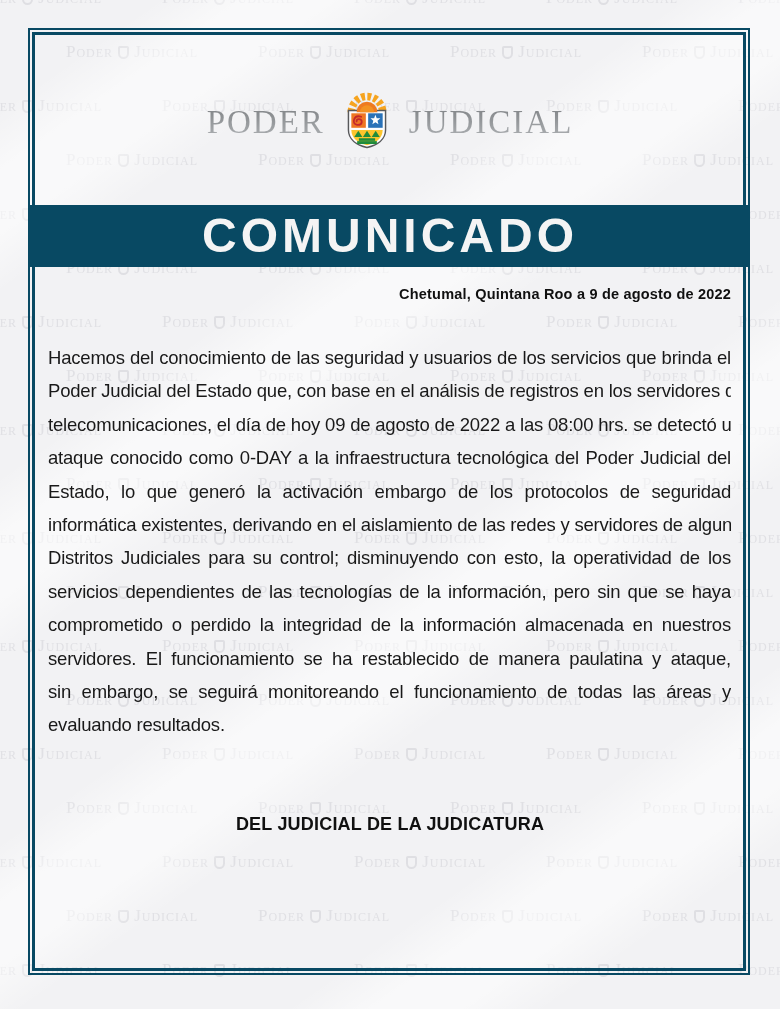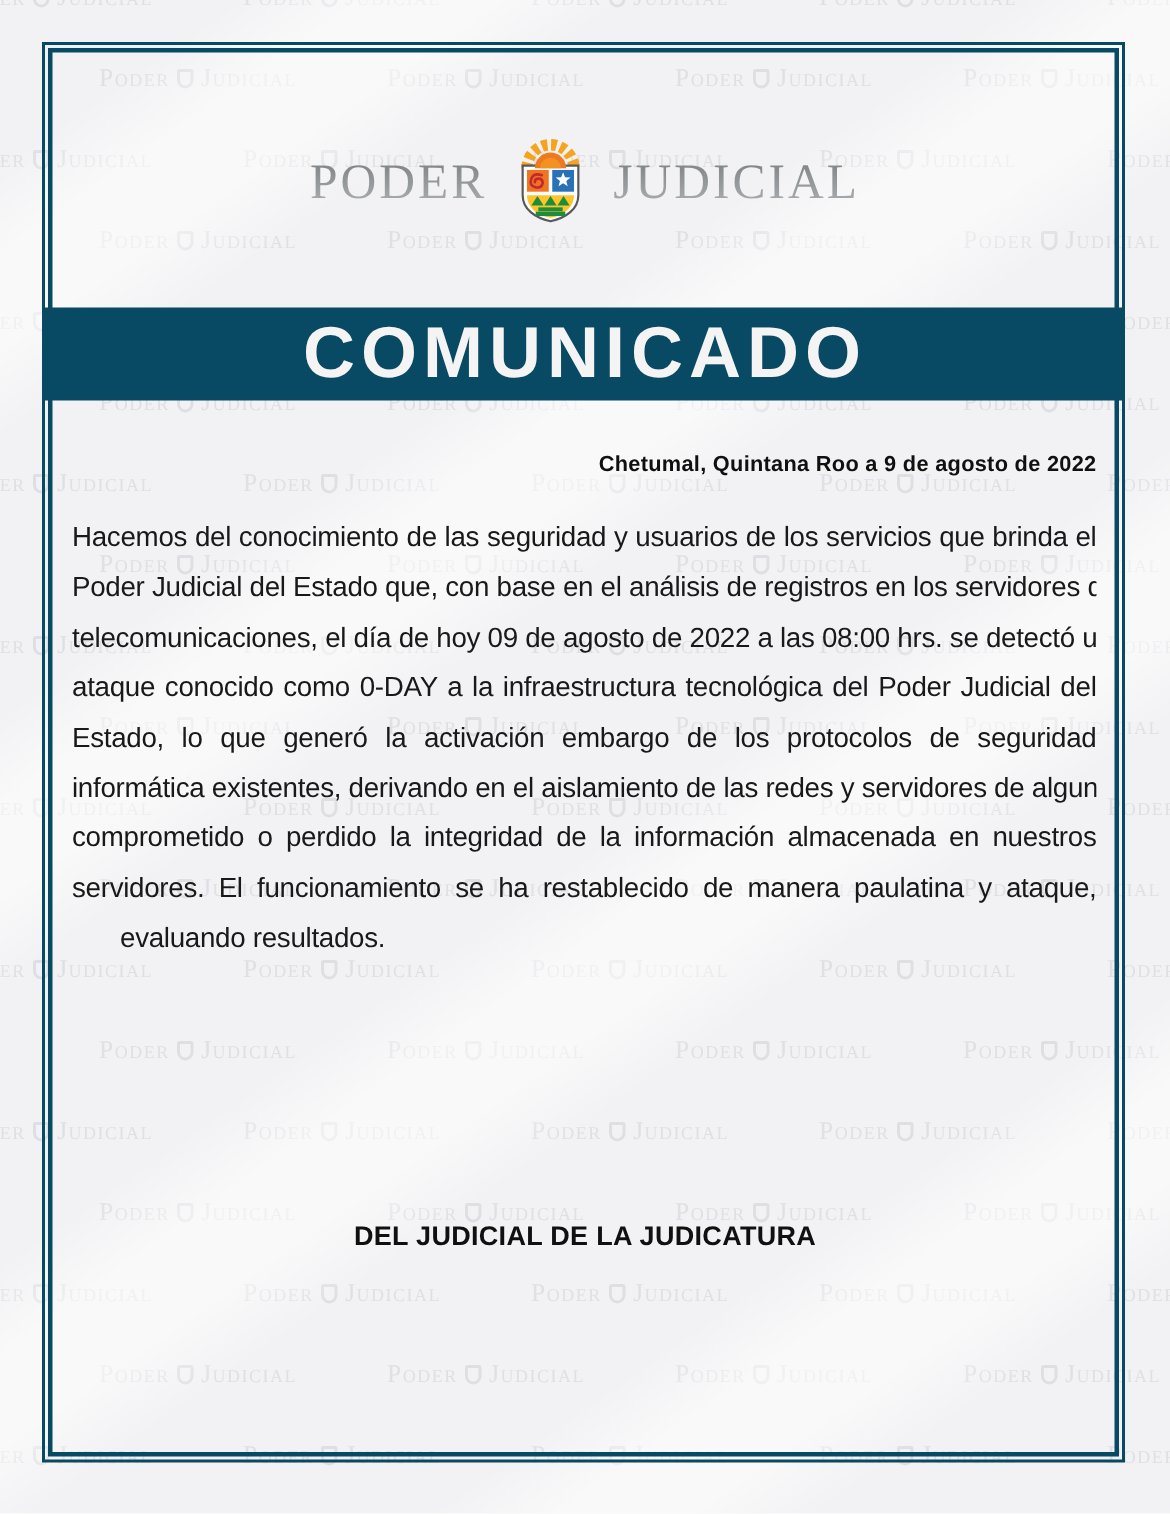--- a/index.html
+++ b/index.html
@@ -58,34 +58,34 @@
   .banner {
     position:absolute; top:205px; left:30px; width:720px; height:62px; z-index:3;
     background:var(--navy); display:flex; align-items:center; justify-content:center;
   }
   .banner-title {
     color:#f4f4f4; font-size:48px; font-weight:bold; letter-spacing:4px; line-height:1;
   }
 
   
   .dateline {
-    position:absolute; top:302px; right:49px; z-index:4;
+    position:absolute; top:286px; right:49px; z-index:4;
     font-size:14.5px; font-weight:bold; color:#101010; letter-spacing:0.2px;
   }
 
   
   .body-text {
     position:absolute; top:341px; left:48px; width:683px; z-index:4;
     color:#191919; font-size:18.5px; letter-spacing:-0.2px;
   }
   .body-line {
     height:33.4px; line-height:33.4px; white-space:nowrap; overflow:hidden;
     text-align:justify; text-align-last:justify;
   }
-  .body-line:last-child { text-align-last:left;margin-left:32px; }
+  .body-line:last-child { text-align-last:left; }
 
   
   .footer-signature {
     position:absolute; top:813px; left:0; width:100%; z-index:4;
     text-align:center; color:#101010;
   }
   .footer-line { font-size:18px; font-weight:bold; line-height:22.5px; letter-spacing:0.2px; }
 </style>
 </head>
 <body>
@@ -573,22 +573,25 @@
 
   <div class="dateline">Chetumal, Quintana Roo a 9 de agosto de 2022</div>
 
   <div class="body-text">
       <div class="body-line">Hacemos del conocimiento de las seguridad y usuarios de los servicios que brinda el</div>
       <div class="body-line">Poder Judicial del Estado que, con base en el análisis de registros en los servidores de</div>
       <div class="body-line">telecomunicaciones, el día de hoy 09 de agosto de 2022 a las 08:00 hrs. se detectó un</div>
       <div class="body-line">ataque conocido como 0-DAY a la infraestructura tecnológica del Poder Judicial del</div>
       <div class="body-line">Estado, lo que generó la activación embargo de los protocolos de seguridad</div>
       <div class="body-line">informática existentes, derivando en el aislamiento de las redes y servidores de algunos</div>
+      <div class="body-line">Distritos Judiciales para su control; disminuyendo con esto, la operatividad de los</div>
+      <div class="body-line">servicios dependientes de las tecnologías de la información, pero sin que se haya</div>
       <div class="body-line">comprometido o perdido la integridad de la información almacenada en nuestros</div>
       <div class="body-line">servidores. El funcionamiento se ha restablecido de manera paulatina y ataque,</div>
+      <div class="body-line">sin embargo, se seguirá monitoreando el funcionamiento de todas las áreas y</div>
       <div class="body-line">evaluando resultados.</div>
     </div>
 
   <div class="footer-signature">
       <div class="footer-line">DEL JUDICIAL DE LA JUDICATURA</div>
     </div>
 
 </div>
 
 </body></html>

